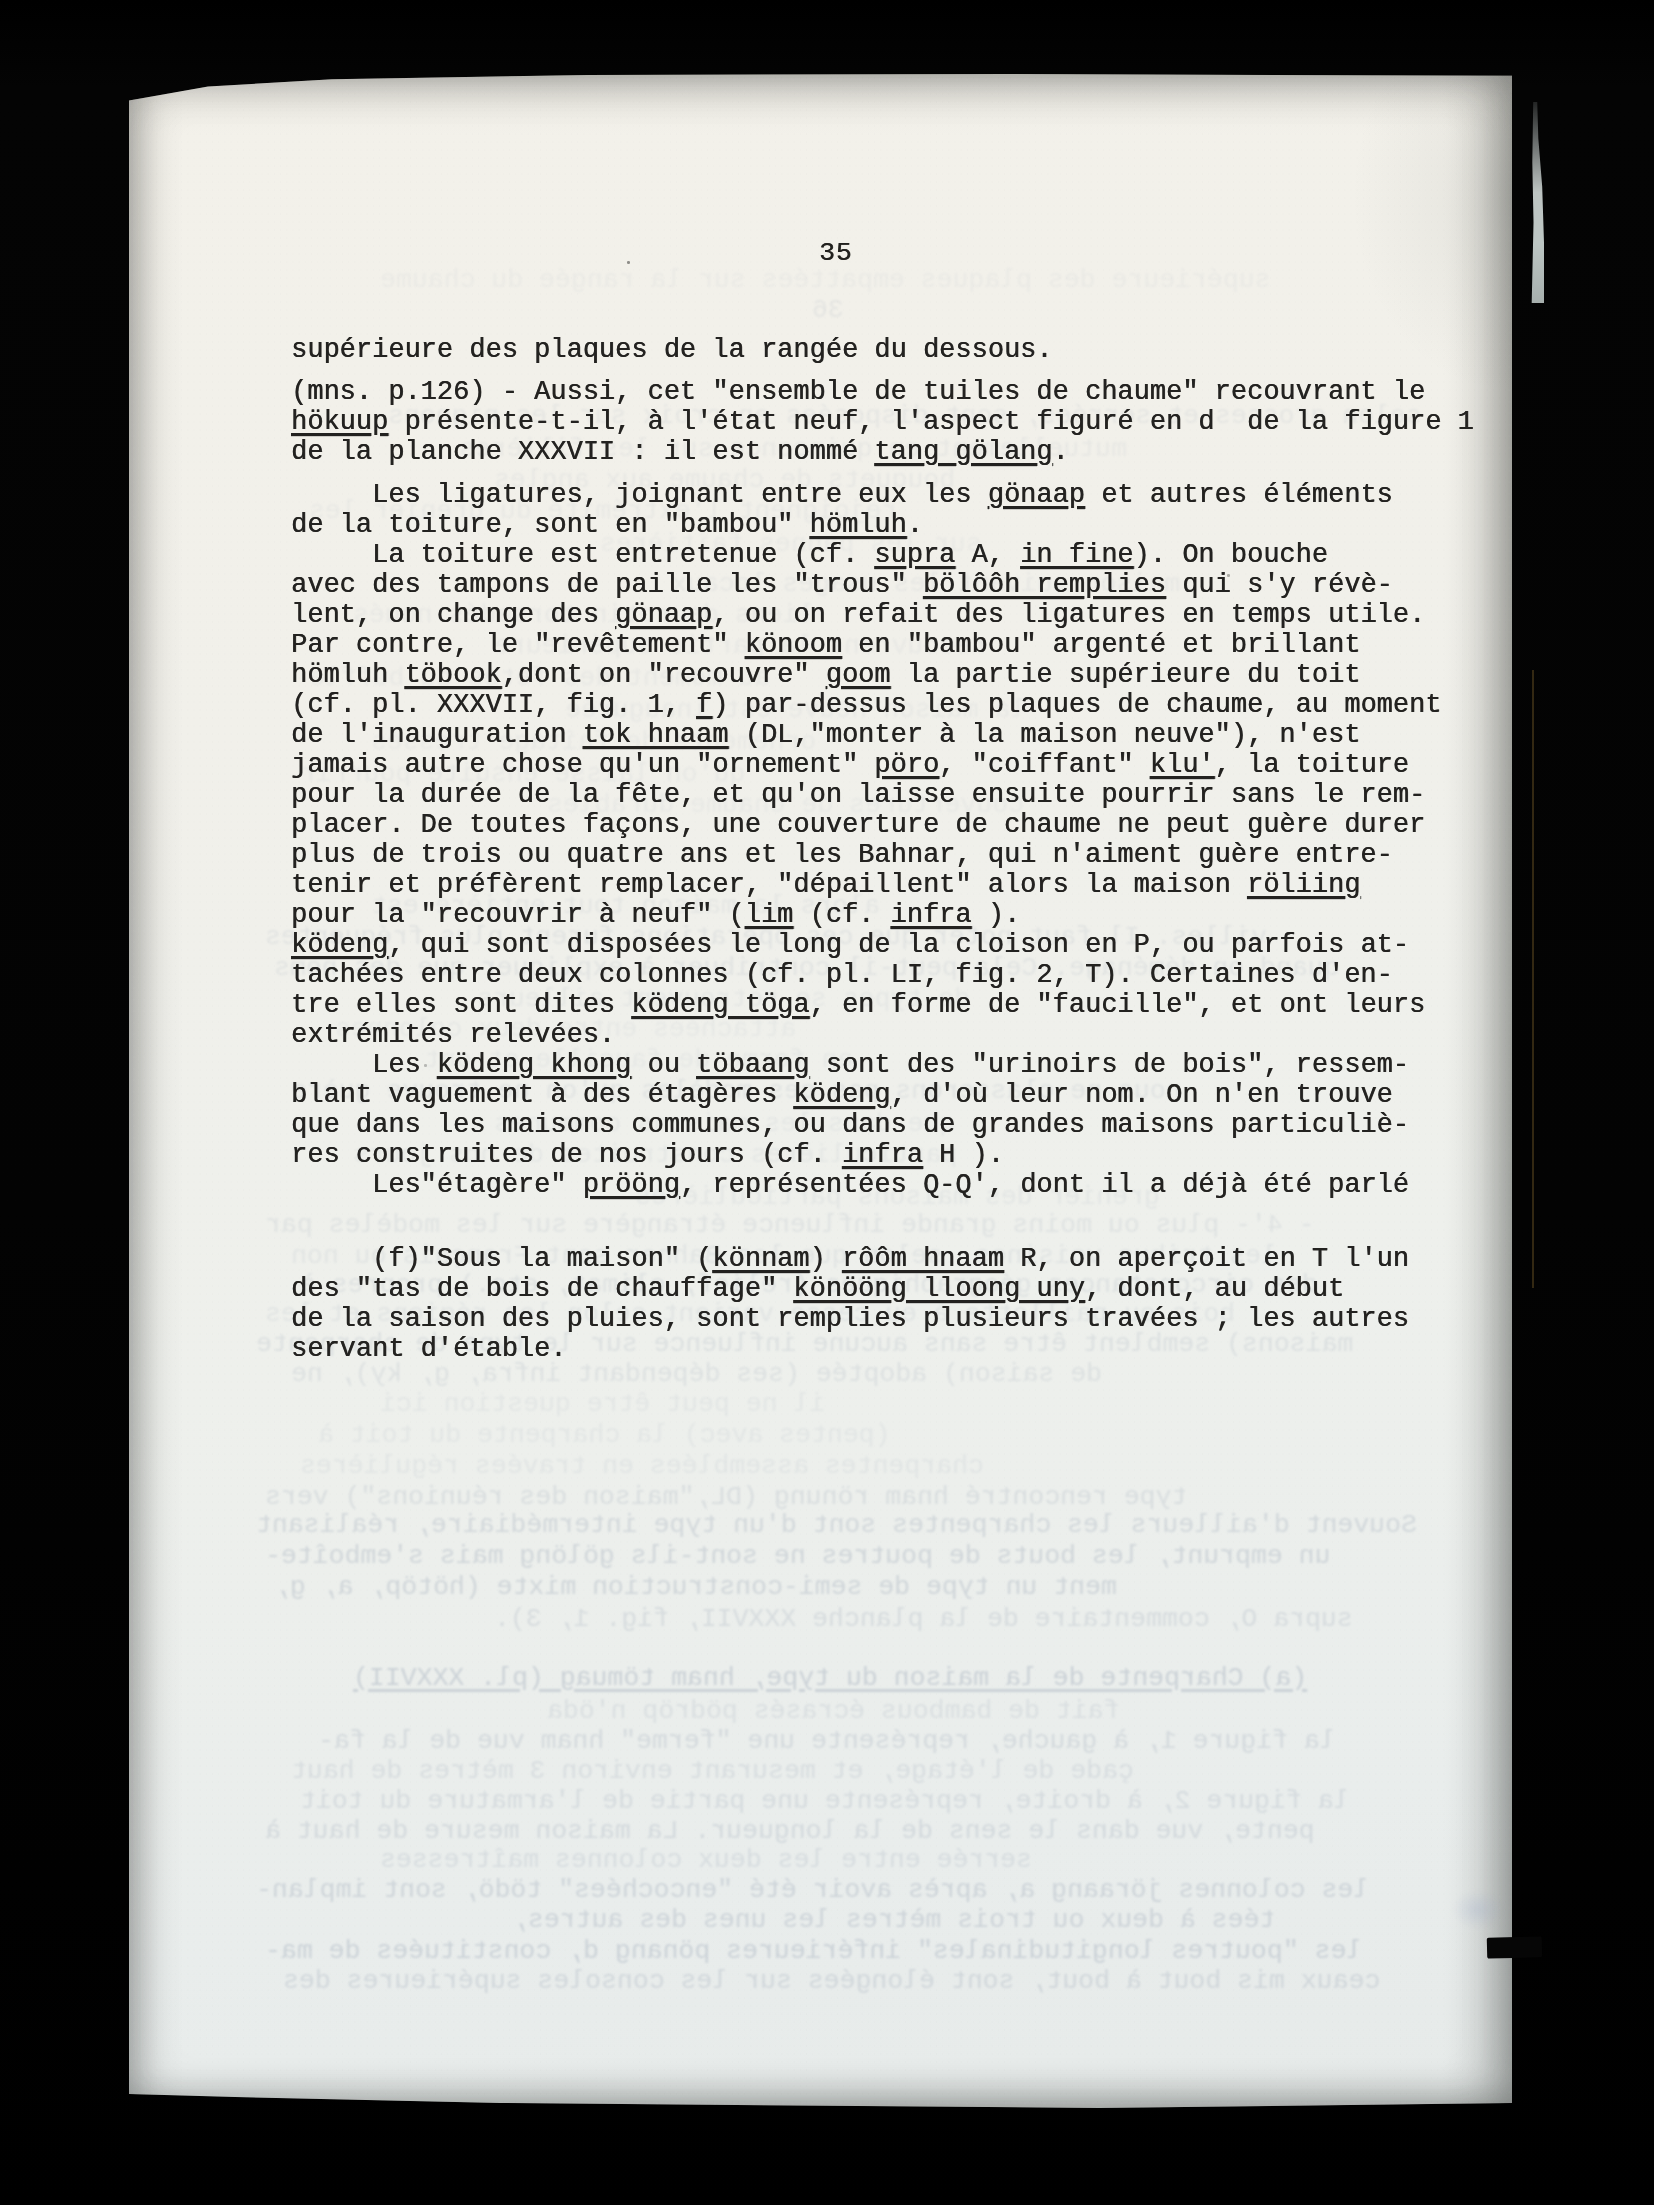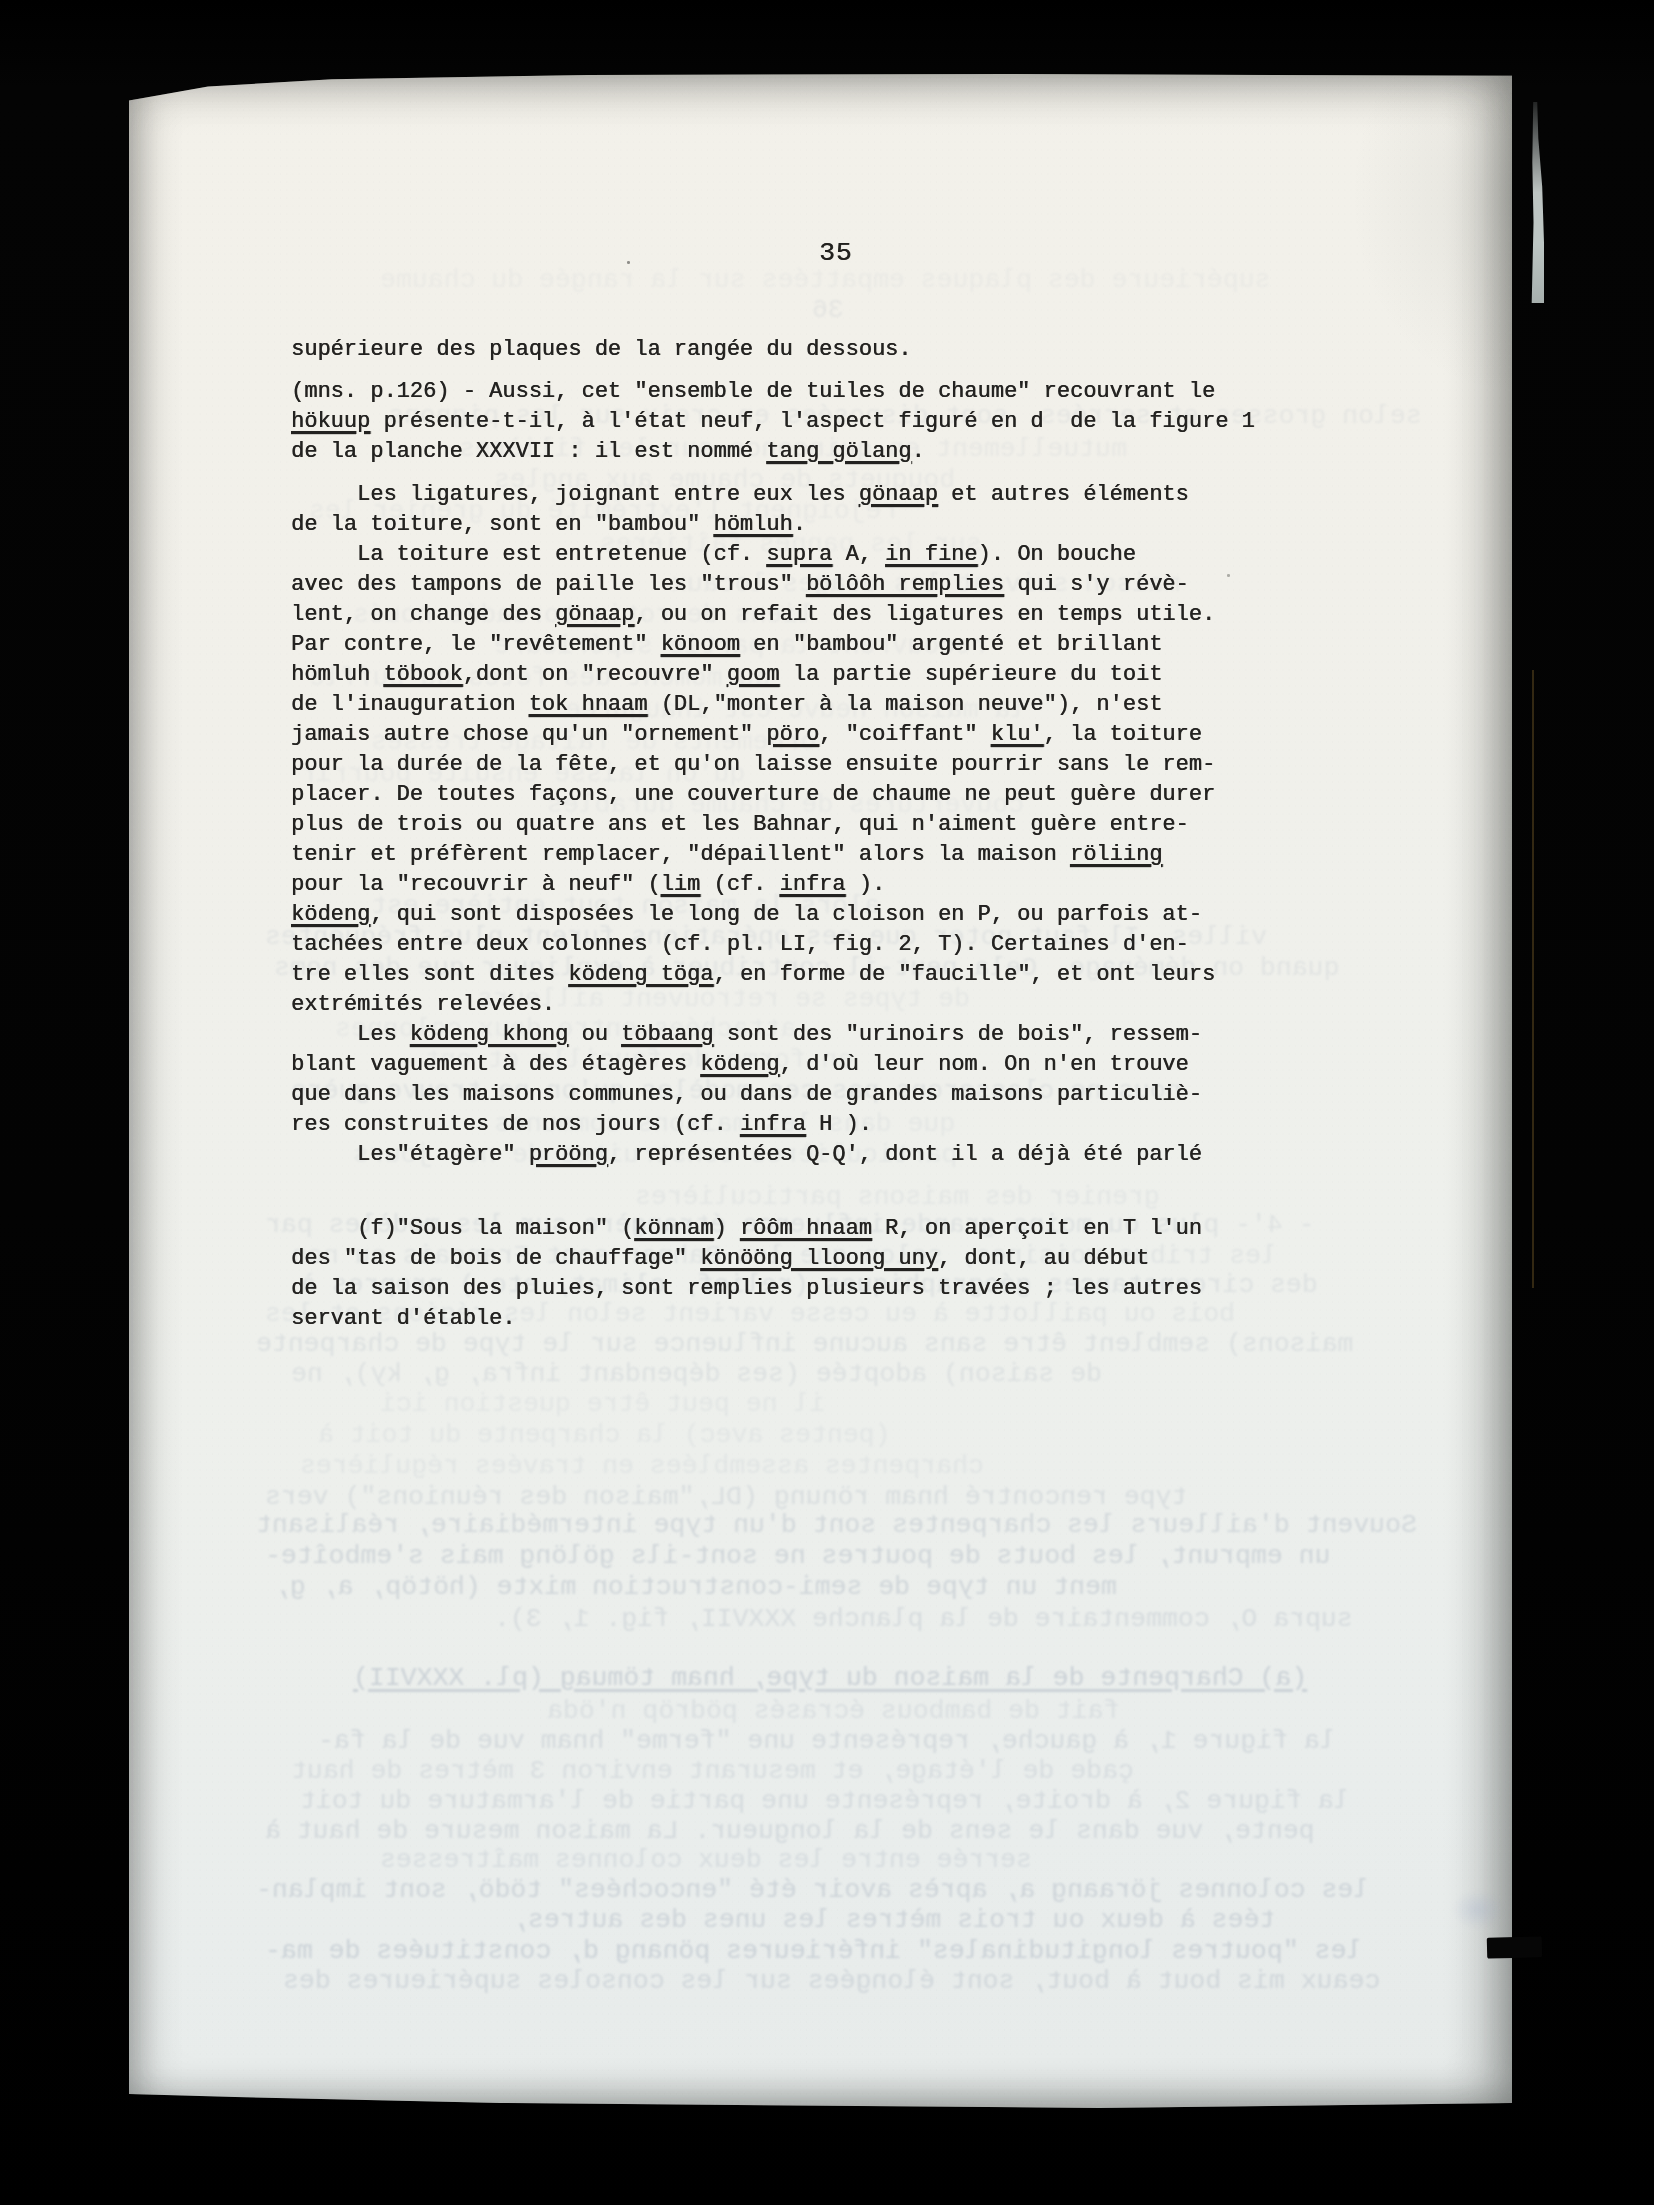--- a/index.html
+++ b/index.html
@@ -41,21 +41,21 @@
       linear-gradient(to bottom,rgba(90,90,85,0.05) 0,transparent 3%);
   }
   .page-number{
     position:absolute;left:690px;top:164px;
     font-size:26.5px;line-height:30px;
     color:#22211e;letter-spacing:0.9px;
     text-shadow:0.5px 0 0 rgba(34,33,30,0.85);
   }
   .text-block{
     position:absolute;left:162px;top:261px;
-    font-size:22px;line-height:30px;
+    font-size:27px;line-height:30px;
     color:#232220;
     z-index:3;
   }
   .line{
     white-space:pre;
     text-shadow:0.5px 0 0 rgba(34,33,30,0.8),0 0.4px 0 rgba(34,33,30,0.45);
   }
   .u{
     text-decoration:underline;
     text-decoration-thickness:2.6px;
@@ -166,20 +166,21 @@
         <div class="line" style="margin-top: 11.5px;"><span>(mns. p.126) - Aussi, cet "ensemble de tuiles de chaume" recouvrant le</span></div>
         <div class="line"><span class="u">hökuup</span><span> présente-t-il, à l'état neuf, l'aspect figuré en d  de la figure 1</span></div>
         <div class="line"><span>de la planche XXXVII : il est nommé </span><span class="u">tang gölang</span><span>.</span></div>
         <div class="line" style="margin-top: 13.2px;"><span>     Les ligatures, joignant entre eux les </span><span class="u">gönaap</span><span> et autres éléments</span></div>
         <div class="line"><span>de la toiture, sont en "bambou" </span><span class="u">hömluh</span><span>.</span></div>
         <div class="line"><span>     La toiture est entretenue (cf. </span><span class="u">supra</span><span> A, </span><span class="u">in fine</span><span>). On bouche</span></div>
         <div class="line"><span>avec des tampons de paille les "trous" </span><span class="u">bölôôh remplies</span><span> qui s'y révè-</span></div>
         <div class="line"><span>lent, on change des </span><span class="u">gönaap</span><span>, ou on refait des ligatures en temps utile.</span></div>
         <div class="line"><span>Par contre, le "revêtement" </span><span class="u">könoom</span><span> en "bambou" argenté et brillant</span></div>
         <div class="line"><span>hömluh </span><span class="u">töbook</span><span>,dont on "recouvre" </span><span class="u">goom</span><span> la partie supérieure du toit</span></div>
+        <div class="line"><span>(cf. pl. XXXVII, fig. 1, </span><span class="u">f</span><span>) par-dessus les plaques de chaume, au moment</span></div>
         <div class="line"><span>de l'inauguration </span><span class="u">tok hnaam</span><span> (DL,"monter à la maison neuve"), n'est</span></div>
         <div class="line"><span>jamais autre chose qu'un "ornement" </span><span class="u">pöro</span><span>, "coiffant" </span><span class="u">klu'</span><span>, la toiture</span></div>
         <div class="line"><span>pour la durée de la fête, et qu'on laisse ensuite pourrir sans le rem-</span></div>
         <div class="line"><span>placer. De toutes façons, une couverture de chaume ne peut guère durer</span></div>
         <div class="line"><span>plus de trois ou quatre ans et les Bahnar, qui n'aiment guère entre-</span></div>
         <div class="line"><span>tenir et préfèrent remplacer, "dépaillent" alors la maison </span><span class="u">röliing</span></div>
         <div class="line"><span>pour la "recouvrir à neuf" (</span><span class="u">lim</span><span> (cf. </span><span class="u">infra</span><span> ).</span></div>
         <div class="line"><span class="u">ködeng</span><span>, qui sont disposées le long de la cloison en P, ou parfois at-</span></div>
         <div class="line"><span>tachées entre deux colonnes (cf. pl. LI, fig. 2, T). Certaines d'en-</span></div>
         <div class="line"><span>tre elles sont dites </span><span class="u">ködeng töga</span><span>, en forme de "faucille", et ont leurs</span></div>

